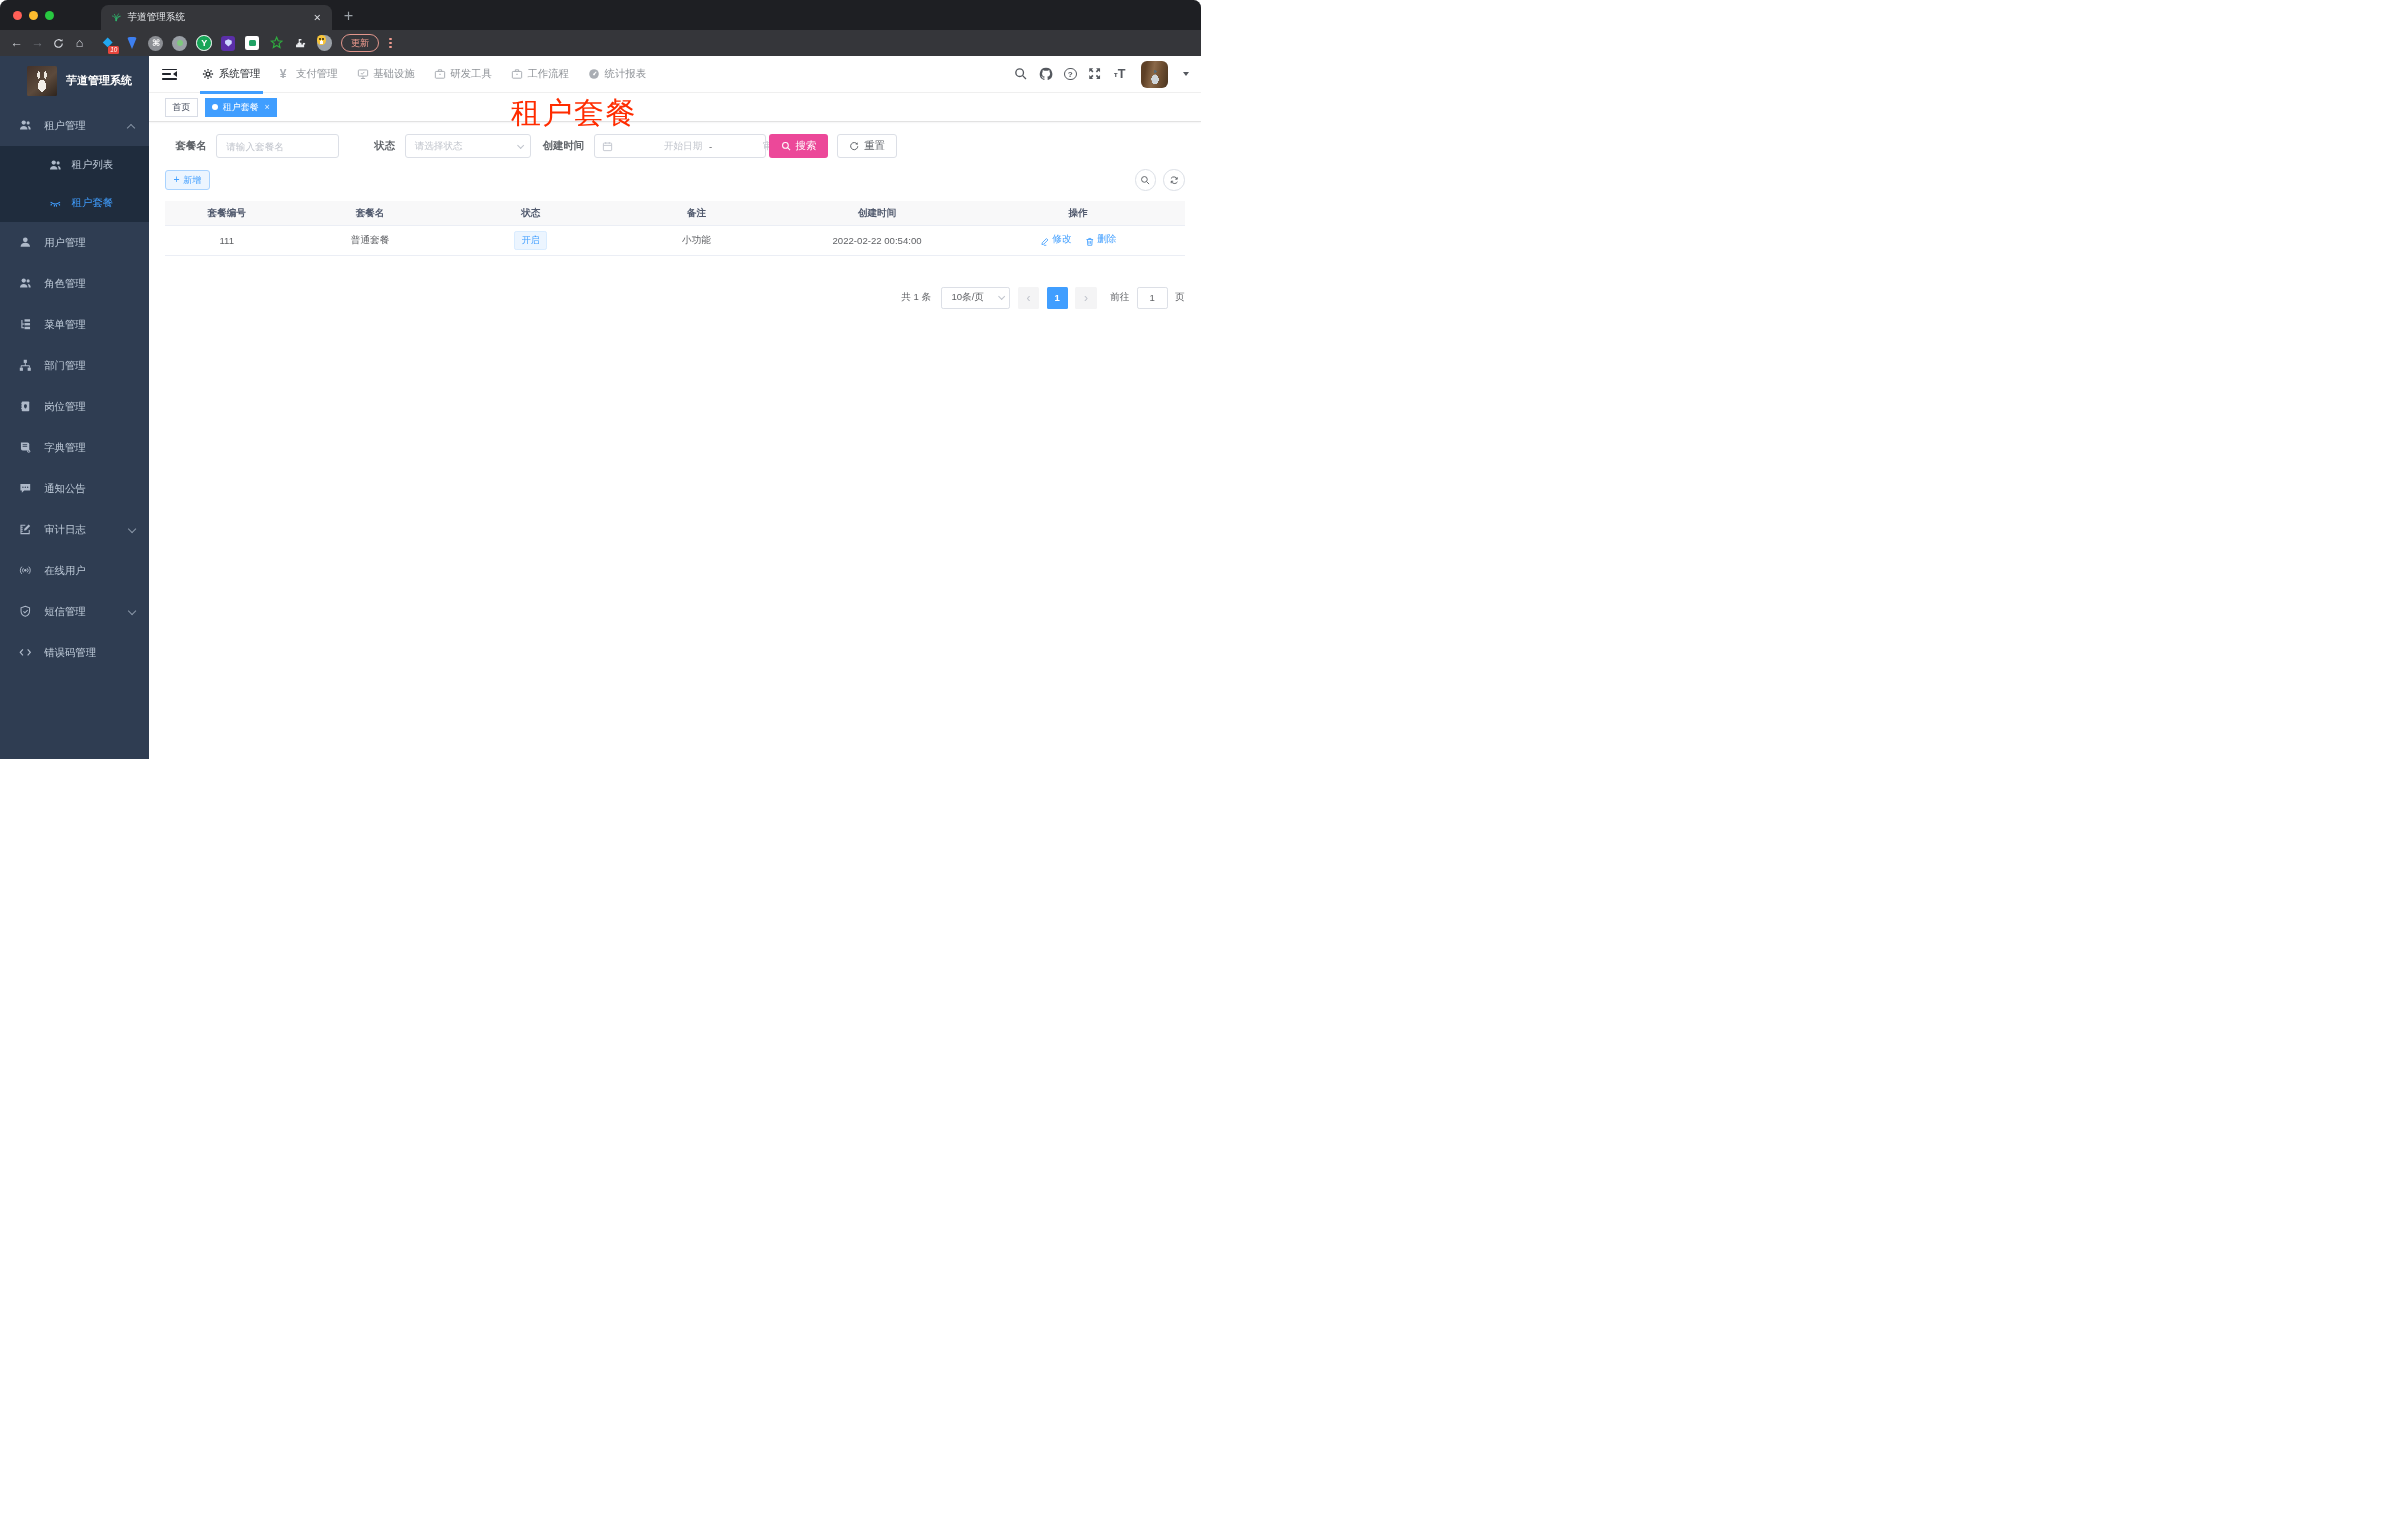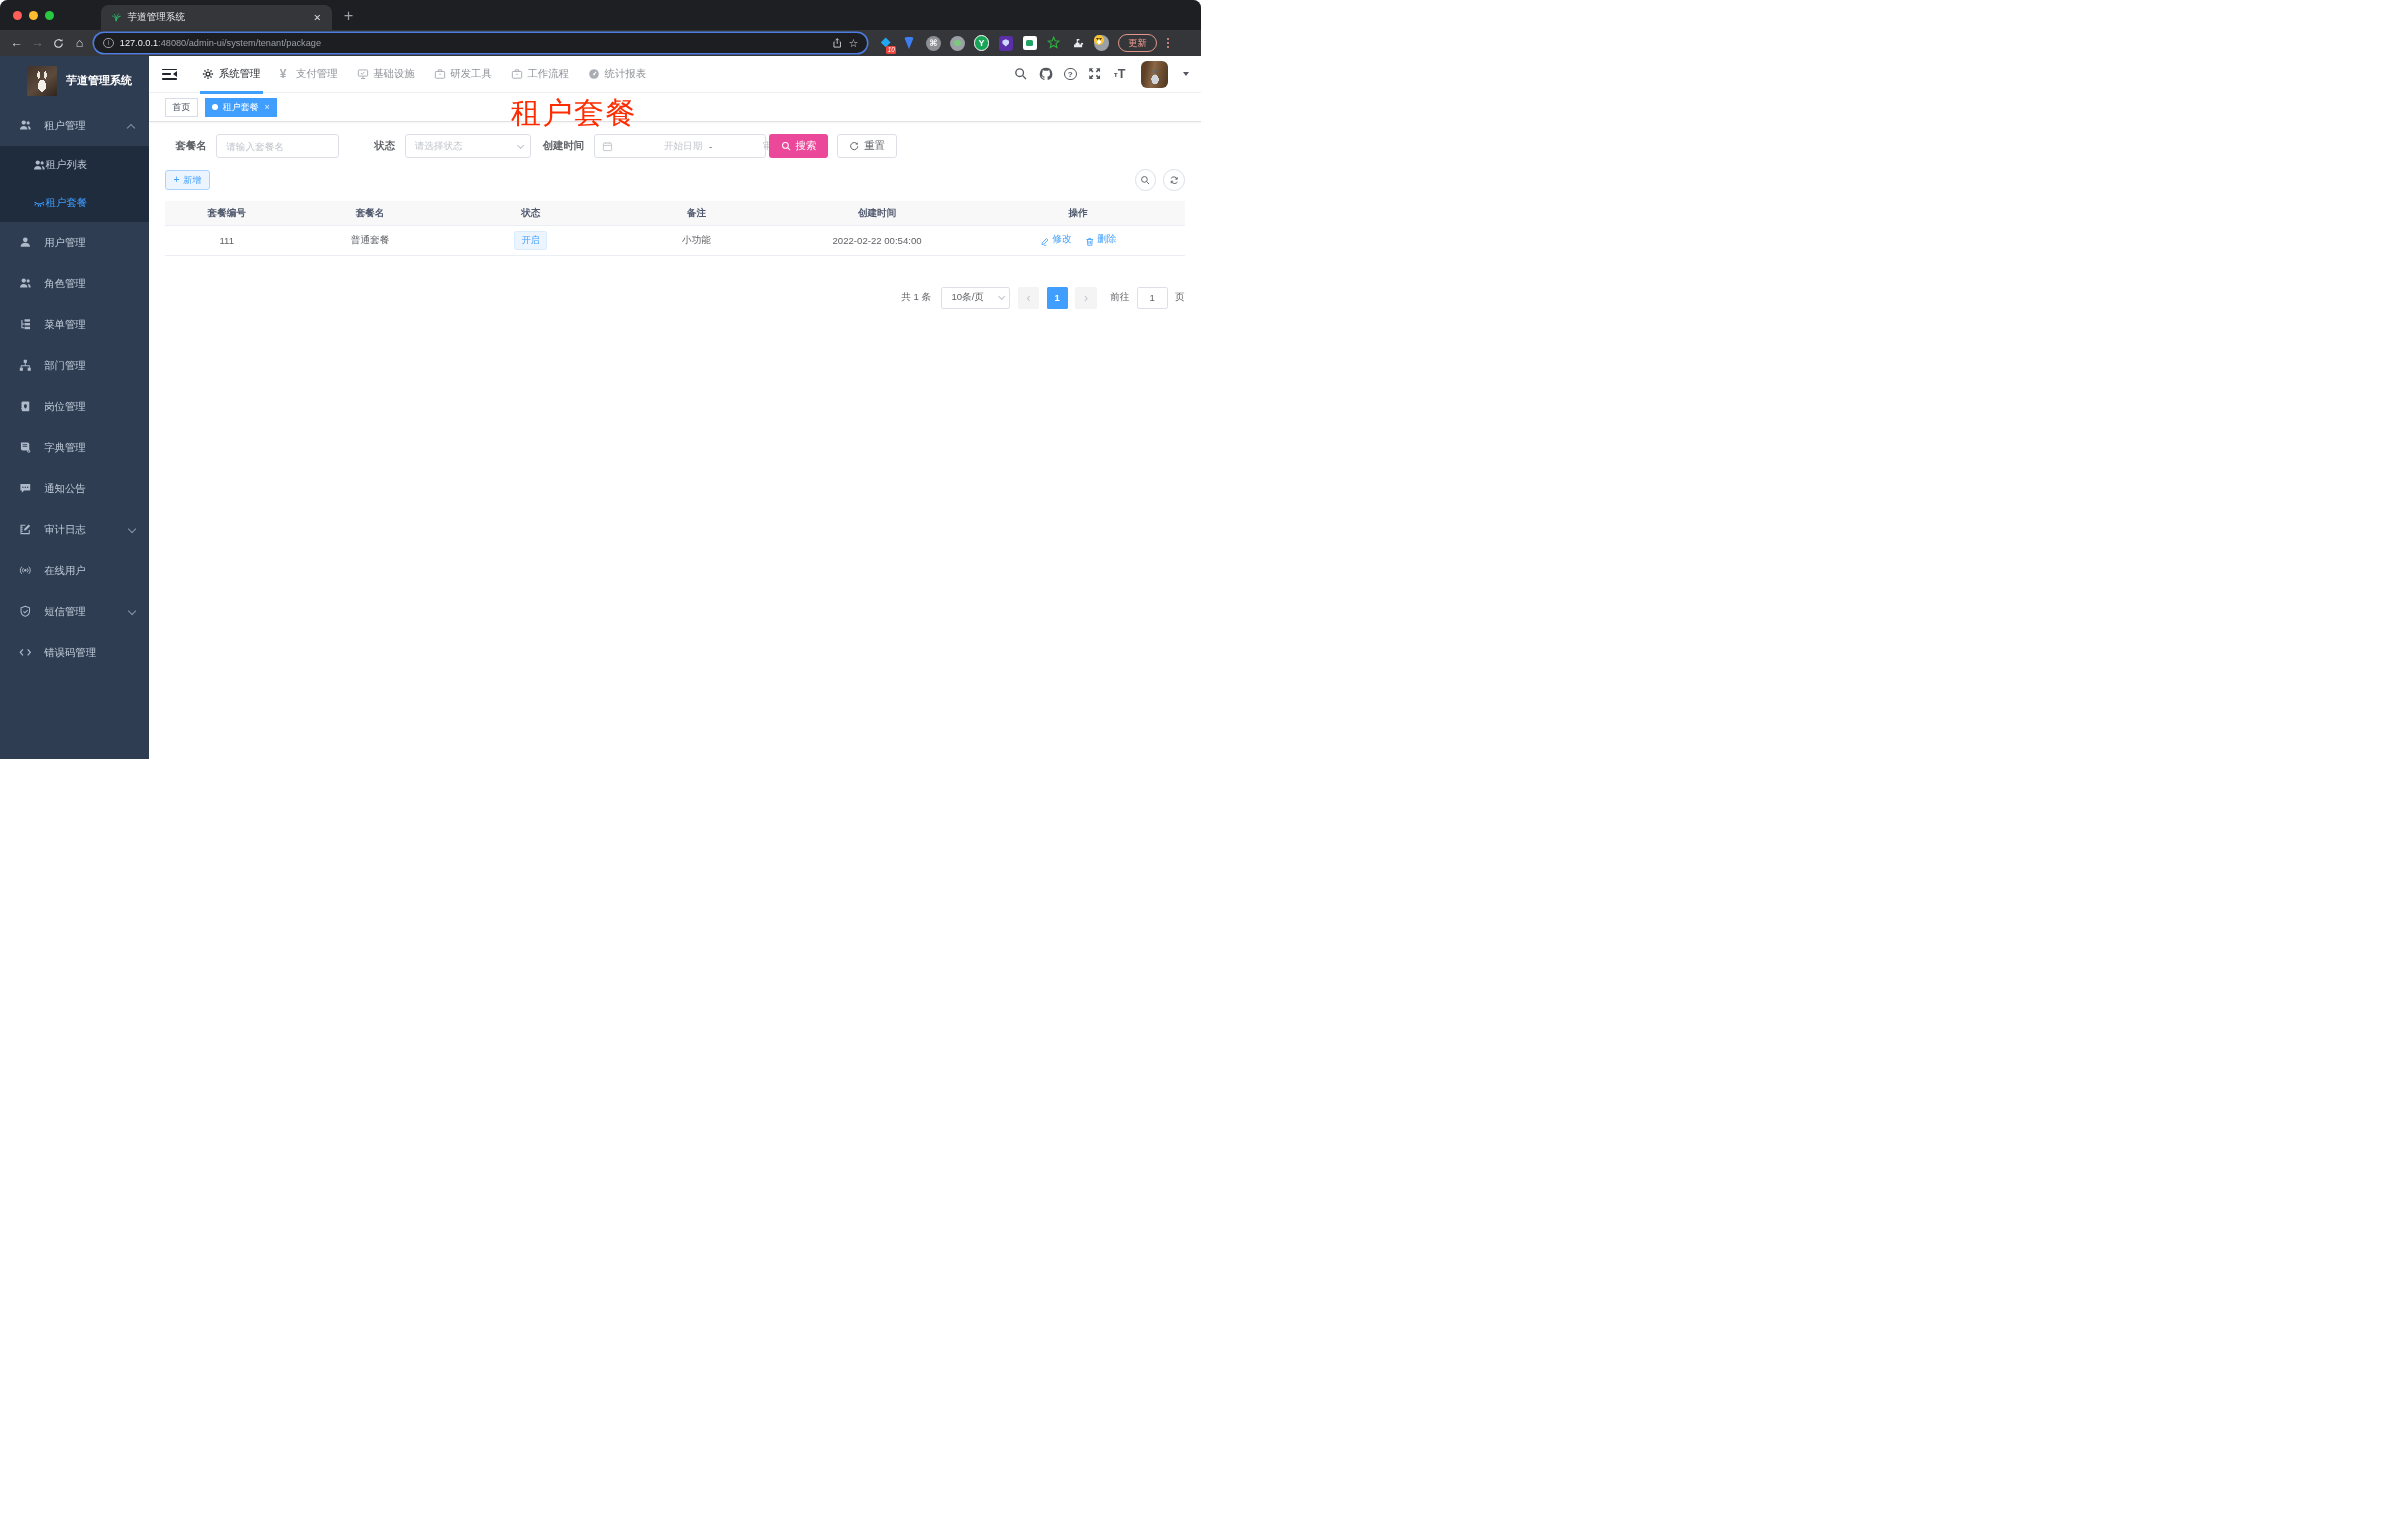--- a/index.html
+++ b/index.html
@@ -74,21 +74,21 @@
       radial-gradient(ellipse 6.7px 9.6px at 50% 66%, #f3efe9 60%, transparent 61%),
       radial-gradient(ellipse 2.5px 6px at 39% 30%, #ece6df 60%, transparent 61%),
       radial-gradient(ellipse 2.5px 6px at 61% 30%, #ece6df 60%, transparent 61%),
       linear-gradient(140deg,#43322a,#5c4a3c 55%,#2e241d); }
   .logo-title { color:#fff; font-size:11px; font-weight:700; white-space:nowrap; }
   .menu { font-size:10.4px; }
   .m-item { height:41px; display:flex; align-items:center; padding:0 15px 0 19px; gap:12.6px; cursor:pointer; }
   .m-item .mi { width:12.6px; color:#aeb9c9; flex:0 0 auto; }
   .m-label { flex:1; white-space:nowrap; }
   .submenu { background:#1f2c3d; }
-  .s-item { height:38px; display:flex; align-items:center; padding-left:33px; gap:0; cursor:pointer; }
+  .s-item { height:38px; display:flex; align-items:center; padding-left:49px; gap:10px; cursor:pointer; }
   .s-item .mi { width:12.6px; color:#aeb9c9; }
   .s-item.active { color:#409eff; }
   .s-item.active .mi { color:#409eff; }
   .chev { width:6px; height:6px; border-right:1.2px solid #8a97a8; border-bottom:1.2px solid #8a97a8; flex:0 0 auto; }
   .chev.up { transform:rotate(-135deg) translate(-1.5px,-1.5px); }
   .chev.down { transform:rotate(45deg) translateY(-1.5px); }
 
   .main { flex:1; display:flex; flex-direction:column; position:relative; background:#fff; }
 
   
@@ -222,34 +222,20 @@
     <span class="nav-btn">←</span>
     <span class="nav-btn dim">→</span>
     <span class="nav-btn">
       <svg viewBox="0 0 16 16" width="11" height="11">
           <path d="M13.5 8a5.5 5.5 0 1 1-1.6-3.9" fill="none" stroke="#d2d5da" stroke-width="1.7"></path>
           <path d="M13.8 1.5v3.2h-3.2z" fill="#d2d5da"></path>
         </svg>
     </span>
     <span class="nav-btn">⌂</span>
 
-    <div class="urlpill">
-      <i class="info-ic">i</i>
-      <span>
-        <span class="url-host">127.0.0.1</span><span class="url-rest">:48080/admin-ui/system/tenant/package</span>
-      </span>
-      <span class="url-space"></span>
-      <span>
-        <svg viewBox="0 0 16 16" width="10.4" height="10.4">
-            <path d="M8 1v8M5.5 3.5L8 1l2.5 2.5" stroke="#cfd2d6" fill="none" stroke-width="1.4"></path>
-            <path d="M4 6H3v8h10V6h-1" stroke="#cfd2d6" fill="none" stroke-width="1.4"></path>
-          </svg>
-      </span>
-      <span style="color:#cfd2d6;font-size:11px;">☆</span>
-    </div>
 
     <div class="exts">
       <span class="ext ext-diamond">
         <i class="ext-badge">10</i>
       </span>
       <span class="ext">
           <i class="ext-gem"></i>
         </span>
       <span class="ext ext-circle ext-cmd">⌘</span>
       <span class="ext ext-circle ext-dot"></span>

